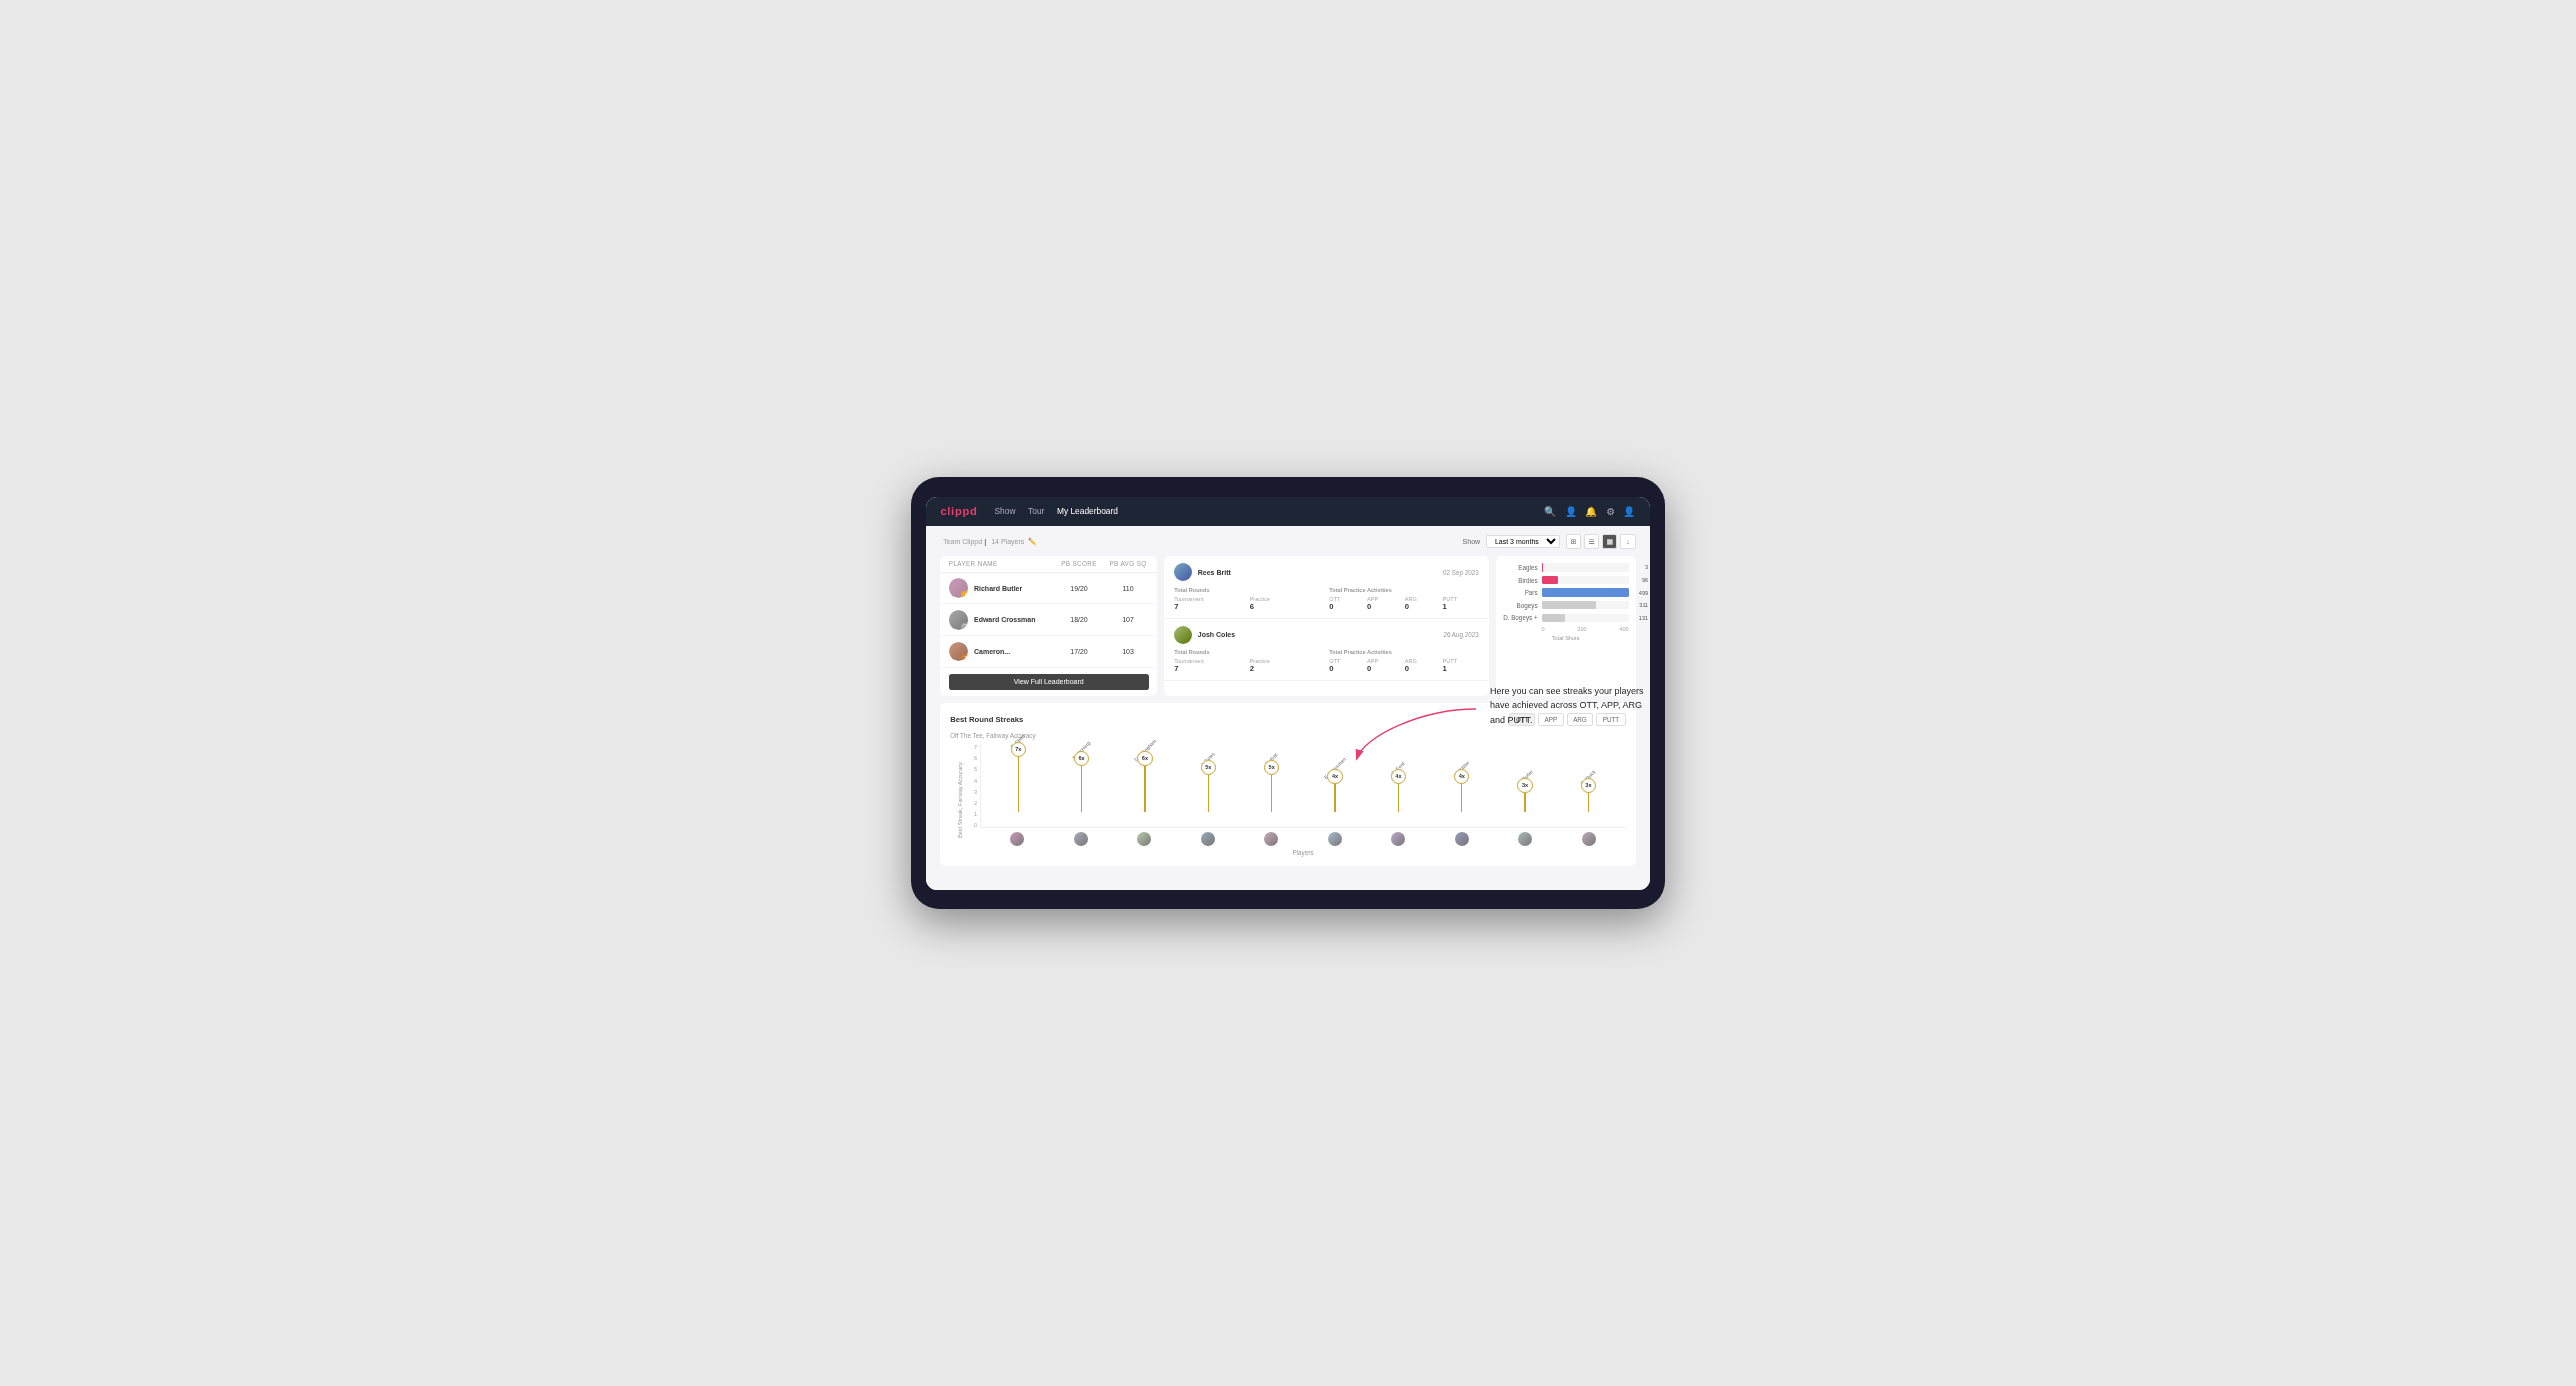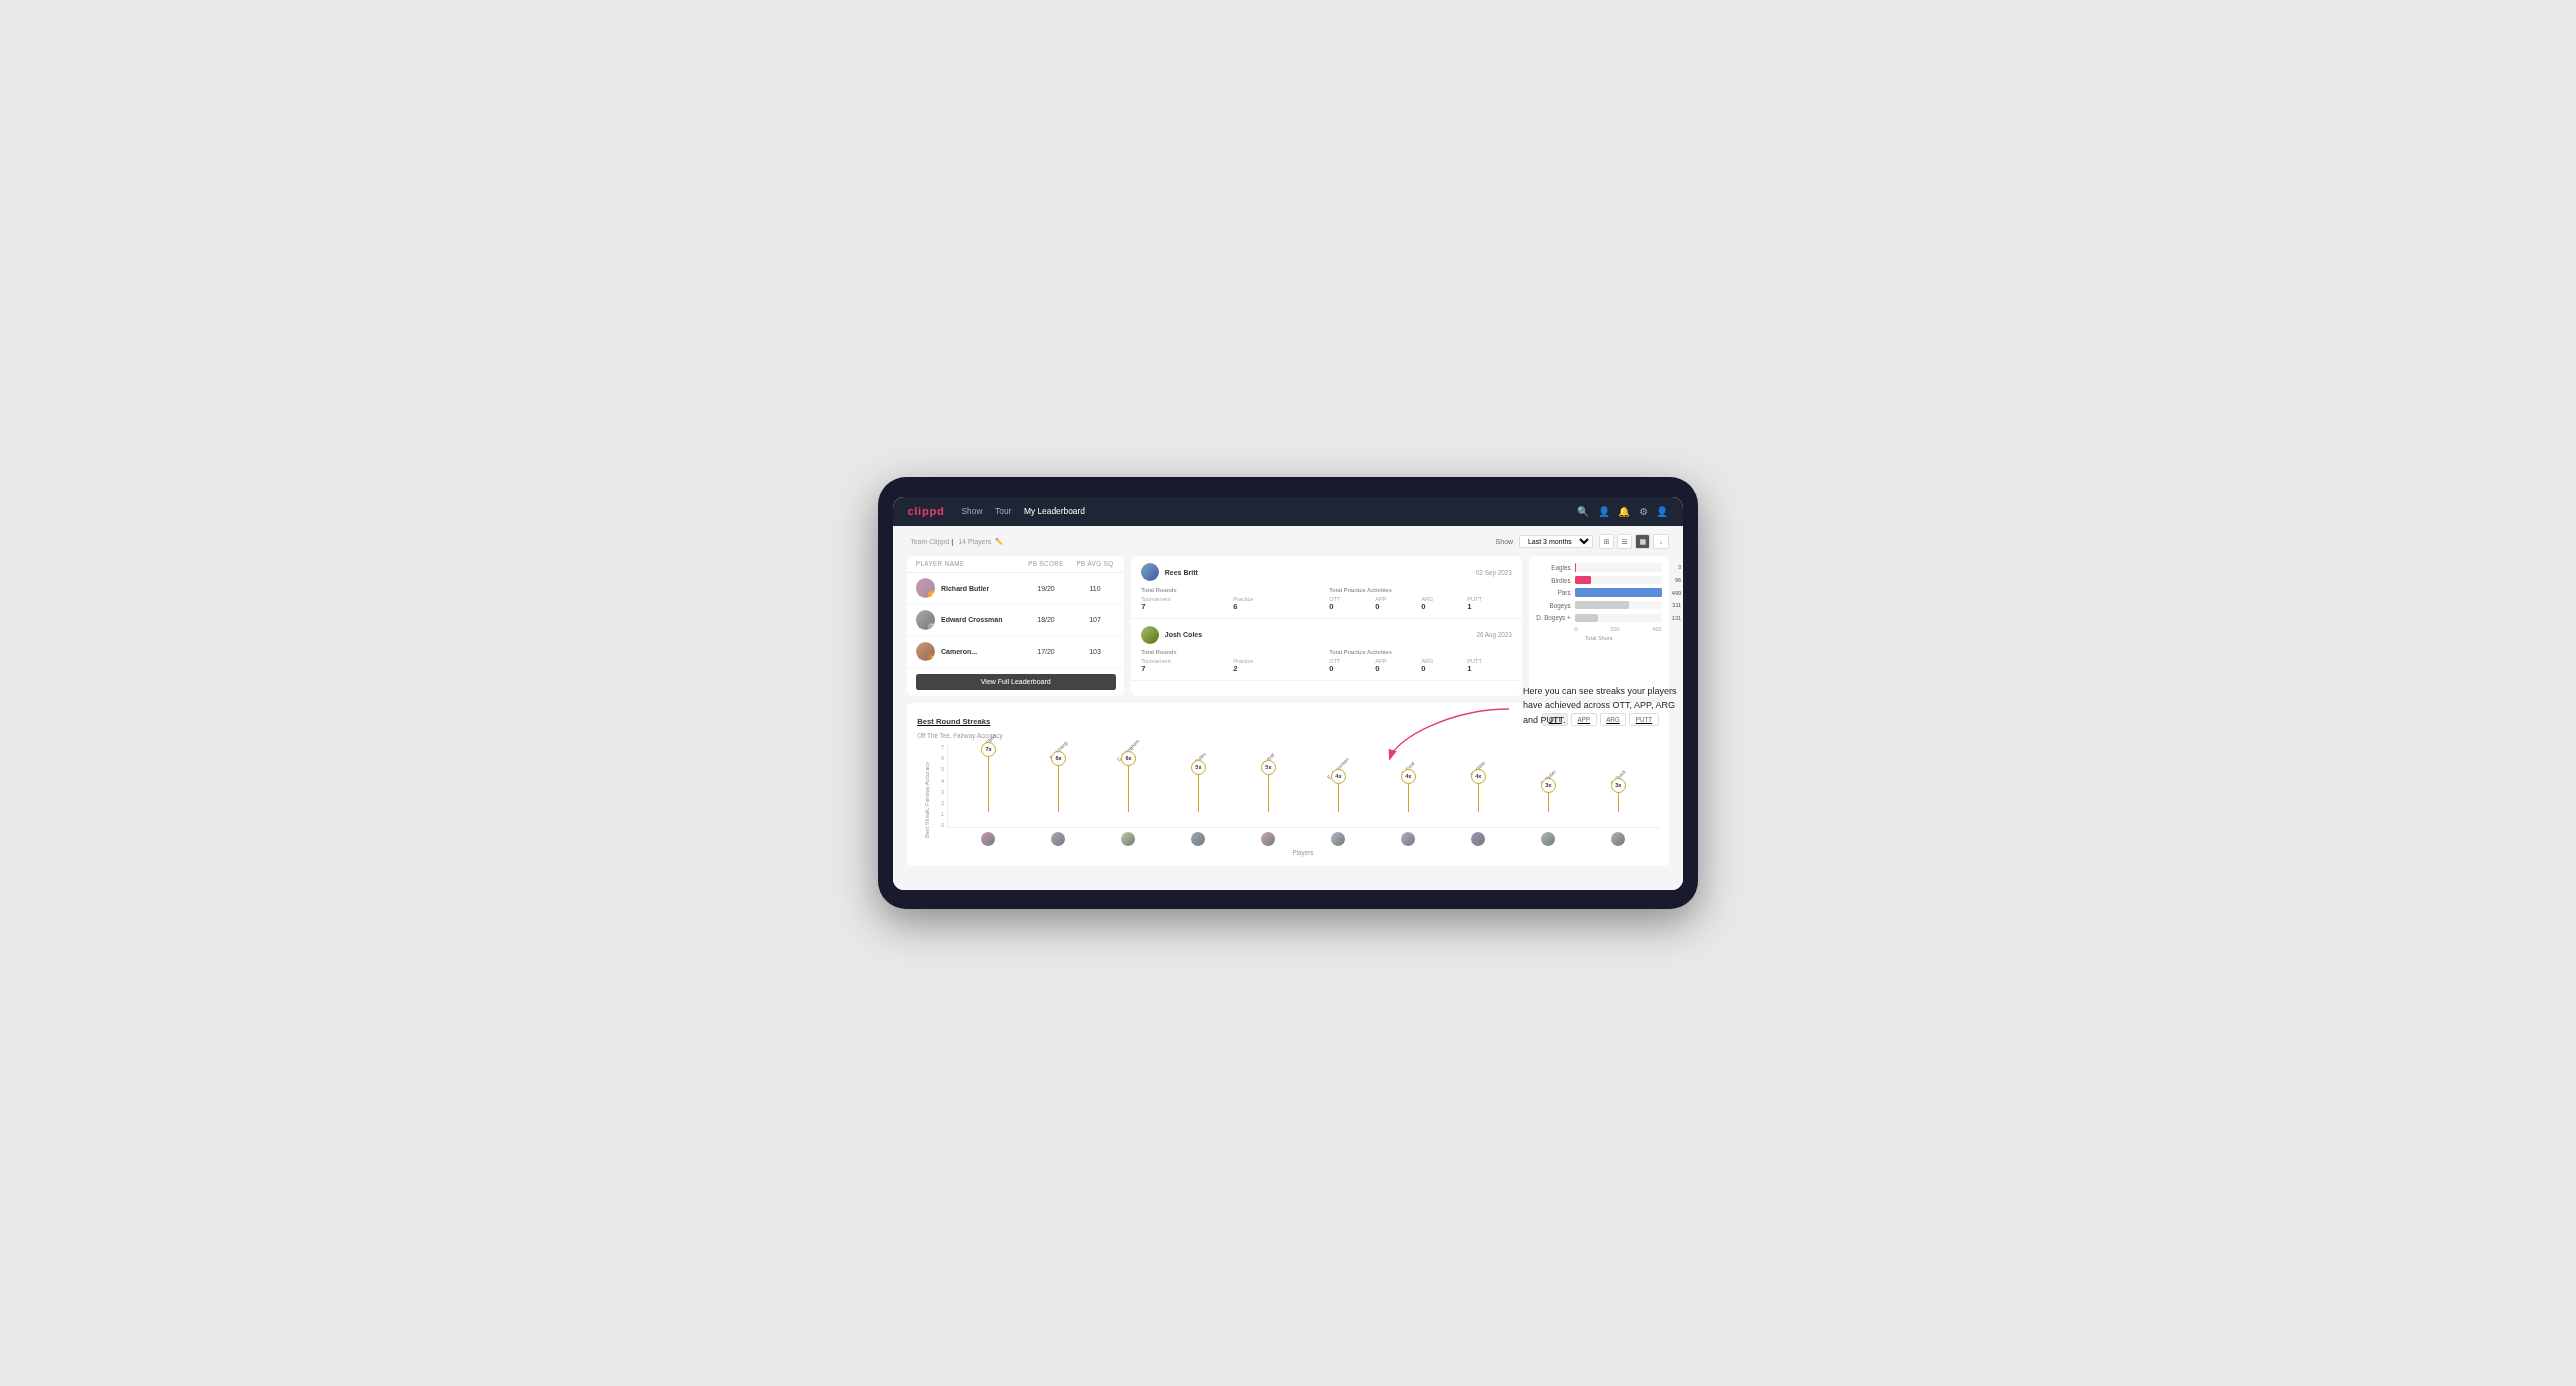--- a/index.html
+++ b/index.html
@@ -5,21 +5,21 @@
     * { box-sizing: border-box; margin: 0; padding: 0; }
     body {
       background: #e8e8e8;
       display: flex;
       align-items: center;
       justify-content: center;
       min-height: 100vh;
       font-family: -apple-system, BlinkMacSystemFont, 'Segoe UI', sans-serif;
     }
     .tablet-outer {
-      width: 820px;
+      width: 754px;
       background: #1a1a2e;
       border-radius: 28px;
       padding: 19.6px 15.4px;
       box-shadow: 0 14px 42px rgba(0,0,0,0.4);
       position: relative;
     }
     .tablet-screen {
       background: #fff;
       border-radius: 11.2px;
       overflow: hidden;
@@ -281,24 +281,23 @@
 
     
     .streaks-section {
       background: #fff;
       border-radius: 5.6px;
       padding: 9.8px;
       margin-top: 1.4px;
     }
     .streaks-header {
       display: flex;
-      align-items: flex-end;
+      align-items: center;
       justify-content: space-between;
       margin-bottom: 5.6px;
-      text-decoration: underline;
     }
     .streaks-title { font-size: 7.7px; font-weight: 600; color: #333; }
     .streak-buttons { display: flex; gap: 2.8px; }
     .streak-btn {
       padding: 2.1px 5.6px;
       border: 0.7px solid #ddd;
       border-radius: 2.1px;
       font-size: 6.3px;
       background: #fff;
       cursor: pointer;

